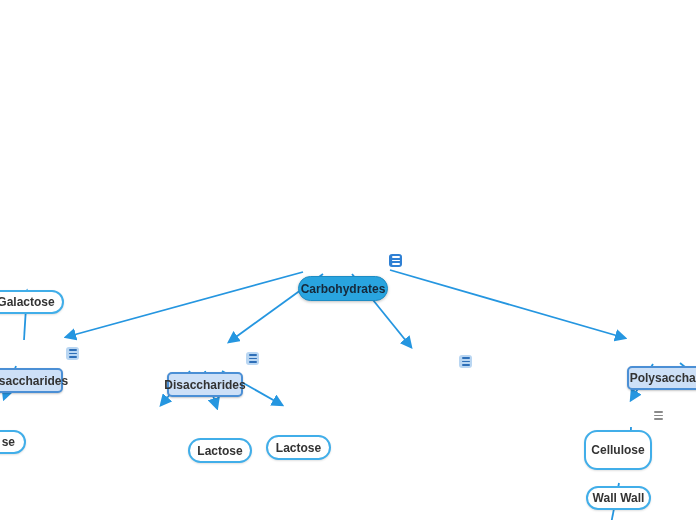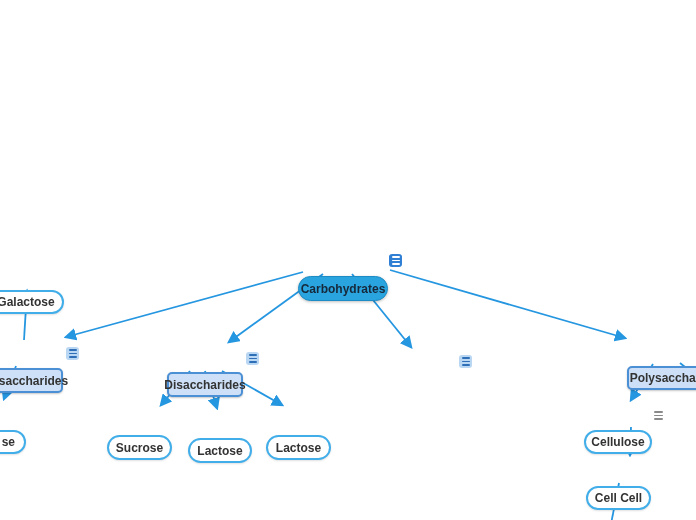--- a/index.html
+++ b/index.html
@@ -86,34 +86,33 @@
 
   <div class="node leaf flush-right" style="left:-42px;top:403px;width:68px;height:24px;">se</div>
 
   <div class="node category" style="left:167px;top:345px;width:76px;height:25px;">Disaccharides</div>
   <div class="menu-icon menu-light" style="left:246px;top:352px;">
     <div class="bar"></div>
     <div class="bar"></div>
     <div class="bar"></div>
   </div>
 
-  <div class="node leaf" style="left:107px;top:408px;width:65px;height:25px;">Sucrose</div>
   <div class="node leaf" style="left:188px;top:411px;width:64px;height:25px;">Lactose</div>
   <div class="node leaf" style="left:266px;top:408px;width:65px;height:25px;">Lactose</div>
 
   <div class="menu-icon menu-light" style="left:459px;top:355px;">
     <div class="bar"></div>
     <div class="bar"></div>
     <div class="bar"></div>
   </div>
 
   <div class="node category" style="left:627px;top:339px;width:100px;height:24px;">Polysaccharides</div>
 
-  <div class="node leaf" style="left:584px;top:403px;width:68px;height:24px;">Cellulose</div>
+  <div class="node leaf" style="left:584px;top:403px;width:68px;height:40px;">Cellulose</div>
   <div class="menu-icon menu-plain" style="left:652px;top:409px;">
     <div class="bar"></div>
     <div class="bar"></div>
     <div class="bar"></div>
   </div>
 
-  <div class="node leaf" style="left:586px;top:459px;width:65px;height:24px;">Cell Cell</div>
+  <div class="node leaf" style="left:586px;top:459px;width:65px;height:24px;">Wall Wall</div>
 
 </div>
 
 </body></html>

